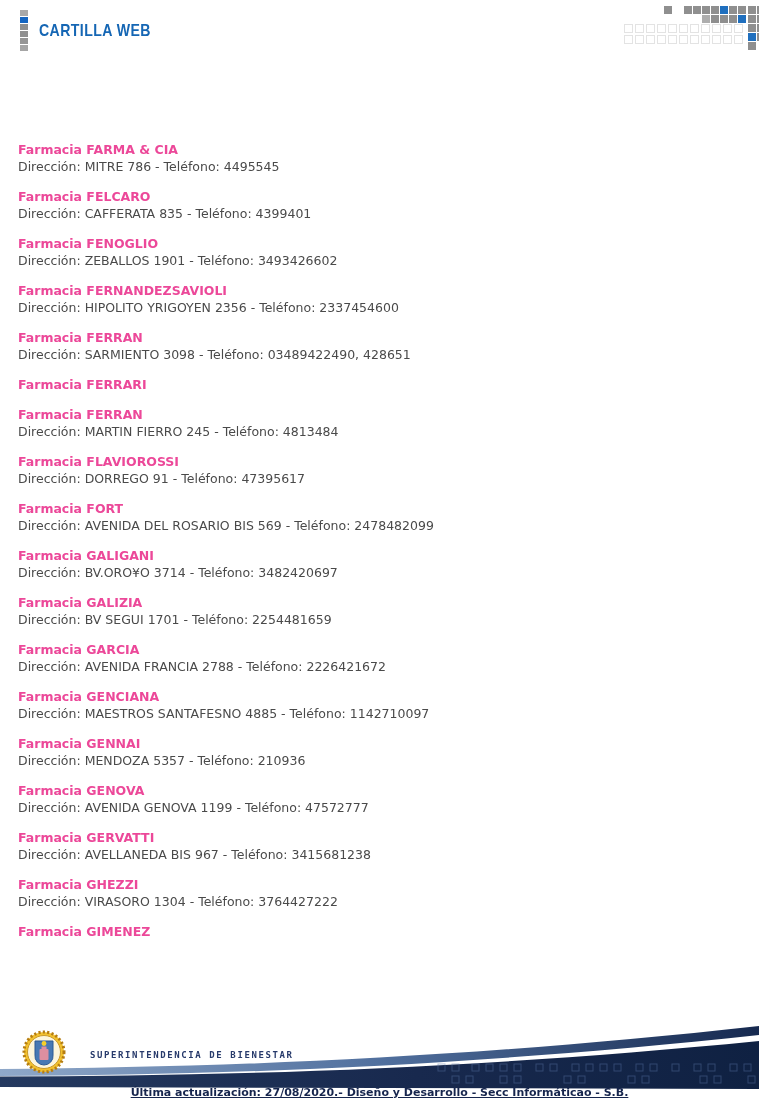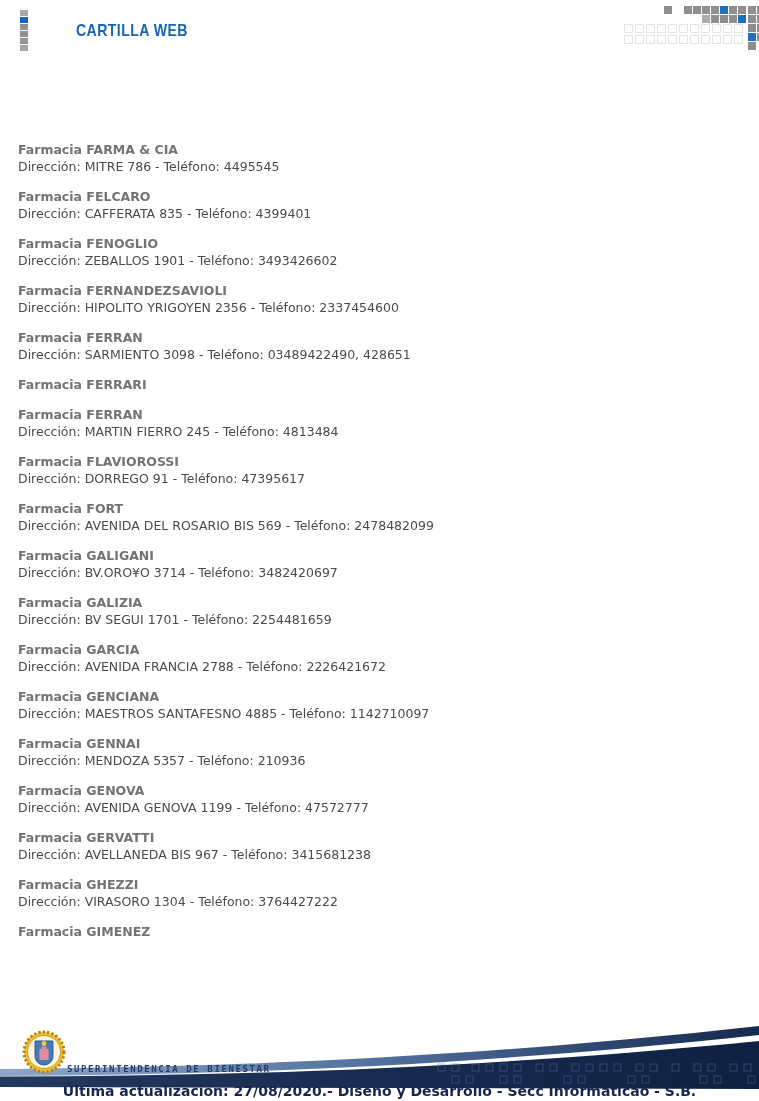--- a/index.html
+++ b/index.html
@@ -4,53 +4,53 @@
 <title>CARTILLA WEB</title>
 <style>
   html,body{margin:0;padding:0;background:#ffffff;}
   .page{
     position:relative;width:759px;height:1101px;margin:0 auto;
     background:#ffffff;overflow:hidden;
     font-family:"DejaVu Sans","Liberation Sans",sans-serif;
   }
   
   .header{position:absolute;top:0;left:0;width:759px;height:60px;background:#fff;}
-  .brand{position:absolute;left:20px;top:10px;display:flex;align-items:center;text-decoration:none;cursor:pointer;gap:37px;}
+  .brand{position:absolute;left:20px;top:10px;display:flex;align-items:center;text-decoration:none;cursor:pointer;}
   .logo-strip{display:flex;flex-direction:column;gap:1px;margin-right:11px;}
   .logo-strip span{width:8px;height:6px;display:block;}
   .ls-1{background:#a8a8a8;} .ls-2{background:#1565c0;} .ls-3{background:#8f8f8f;}
   .ls-4{background:#8f8f8f;} .ls-5{background:#959595;} .ls-6{background:#a5a5a5;}
   .brand-title{
     font-family:"Liberation Sans",sans-serif;font-weight:bold;font-size:17px;
     color:#1566b4;letter-spacing:.5px;transform:scaleX(.83);transform-origin:left center;
     white-space:nowrap;
   }
   .mosaic{position:absolute;top:0;right:0;width:145px;height:60px;}
   .mosaic i{position:absolute;display:block;width:8px;height:8px;}
   .mosaic .g{background:#8f8f8f;} .mosaic .l{background:#adadad;}
   .mosaic .b{background:#1f6fbe;}
   .mosaic .o{width:9px;height:9px;background:transparent;border:1px solid #e3e3e3;box-sizing:border-box;}
   
   .list{position:absolute;top:141px;left:18px;right:18px;}
   .entry{margin:0 0 13px 0;}
-  .entry-name{margin:0;font-size:12.5px;line-height:17px;font-weight:bold;color:#737373;}
+  .entry-name{margin:0;font-size:12.5px;line-height:17px;font-weight:bold;color:#ec4899;}
   .entry-details{margin:0;font-size:12.5px;line-height:17px;font-weight:normal;color:#4a4a4a;}
   
-  .footer-org{position:absolute;left:22px;top:1030px;display:flex;align-items:flex-end;gap:1px;z-index:3;}
+  .footer-org{position:absolute;left:22px;top:1030px;display:flex;align-items:center;gap:24px;z-index:3;}
   .seal{width:44px;height:44px;display:block;}
   .org-name{
     font-family:"DejaVu Sans Mono","Liberation Mono",monospace;
     font-size:9px;font-weight:bold;color:#273a6b;letter-spacing:1.6px;white-space:nowrap;
     padding-top:6px;
   }
   .swoosh{position:absolute;left:0;top:1020px;width:759px;height:70px;z-index:1;}
   .bottom-bar{position:absolute;left:0;bottom:1px;width:759px;text-align:center;z-index:4;}
   .bottom-text{
-    display:inline-block;font-size:14px;font-weight:bold;color:#16254d;
-    line-height:12px;
+    display:inline-block;font-size:11px;font-weight:bold;color:#16254d;
+    text-decoration:underline;line-height:12px;
   }
 </style>
 </head>
 <body>
 
 <div class="page">
 
   <header class="header">
     <a class="brand">
       <span class="logo-strip">

